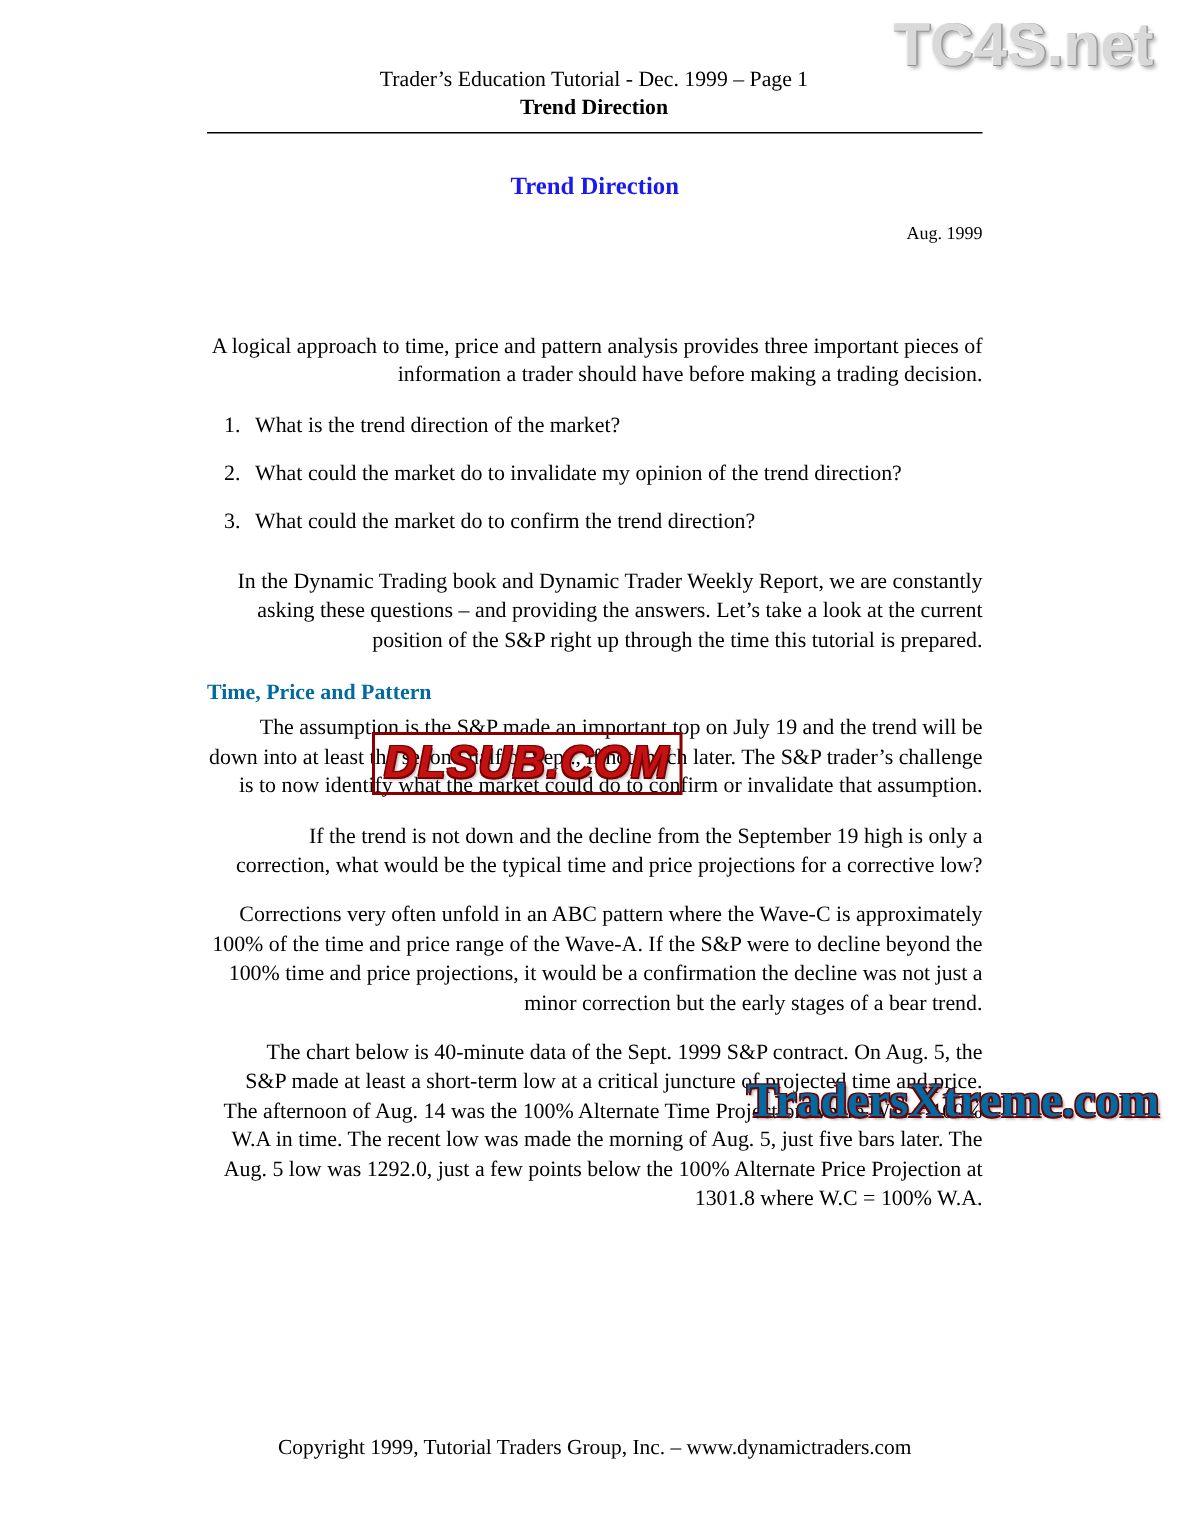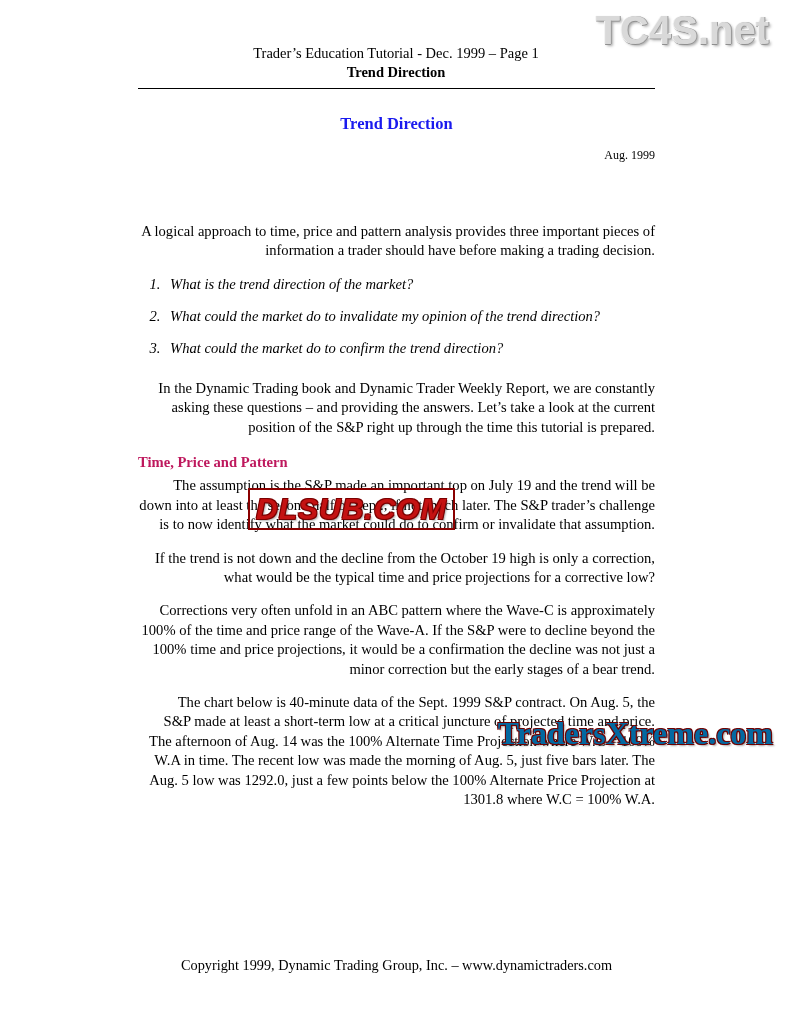--- a/index.html
+++ b/index.html
@@ -107,31 +107,30 @@
   .para.indent {
     text-indent: 12px;
   }
   .gap-sm { height: 8px; }
 
   
   ol.qlist {
     margin: 6px 0 12px 0;
     padding: 0 0 0 26px;
     list-style: decimal;
-    font-style: italic;
   }
   ol.qlist li {
     margin: 0 0 13px 0;
     padding-left: 6px;
     font-size: 14.6px;
     line-height: 1.3;
   }
 
   .section-head {
-    color: #be185d;
+    color: #0369a1;
     font-weight: bold;
     font-size: 14.6px;
     margin: 16px 0 4px 0;
     position: relative;
   }
 
   
   .wm-dlsub {
     position: absolute;
     top: 488px;
@@ -208,23 +207,23 @@
       <li>What could the market do to confirm the trend direction?</li>
     </ol>
 
     <div class="gap-sm"></div>
 
     <p class="para">In the Dynamic Trading book and Dynamic Trader Weekly Report, we are constantly asking these questions – and providing the answers. Let’s take a look at the current position of the S&amp;P right up through the time this tutorial is prepared.</p>
 
     <div class="section-head">Time, Price and Pattern</div>
 
     <p class="para">The assumption is the S&amp;P made an important top on July 19 and the trend will be down into at least the second half of Sept., if not much later. The S&amp;P trader’s challenge is to now identify what the market could do to confirm or invalidate that assumption.</p>
-    <p class="para indent">If the trend is not down and the decline from the October 19 high is only a correction, what would be the typical time and price projections for a corrective low?</p>
+    <p class="para indent">If the trend is not down and the decline from the September 19 high is only a correction, what would be the typical time and price projections for a corrective low?</p>
     <p class="para indent">Corrections very often unfold in an ABC pattern where the Wave-C is approximately 100% of the time and price range of the Wave-A. If the S&amp;P were to decline beyond the 100% time and price projections, it would be a confirmation the decline was not just a minor correction but the early stages of a bear trend.</p>
     <p class="para indent">The chart below is 40-minute data of the Sept. 1999 S&amp;P contract. On Aug. 5, the S&amp;P made at least a short-term low at a critical juncture of projected time and price. The afternoon of Aug. 14 was the 100% Alternate Time Projection where W.C = 100% W.A in time. The recent low was made the morning of Aug. 5, just five bars later. The Aug. 5 low was 1292.0, just a few points below the 100% Alternate Price Projection at 1301.8 where W.C = 100% W.A.</p>
   </div>
 
   <div class="wm-dlsub">DLSUB.COM</div>
 
-  <div class="footer">Copyright 1999, Dynamic Trading Group, Inc. – www.dynamictraders.com</div>
+  <div class="footer">Copyright 1999, Tutorial Traders Group, Inc. – www.dynamictraders.com</div>
 
   <div class="wm-bottom">TradersXtreme.com</div>
 </div>
 
 </body></html>

